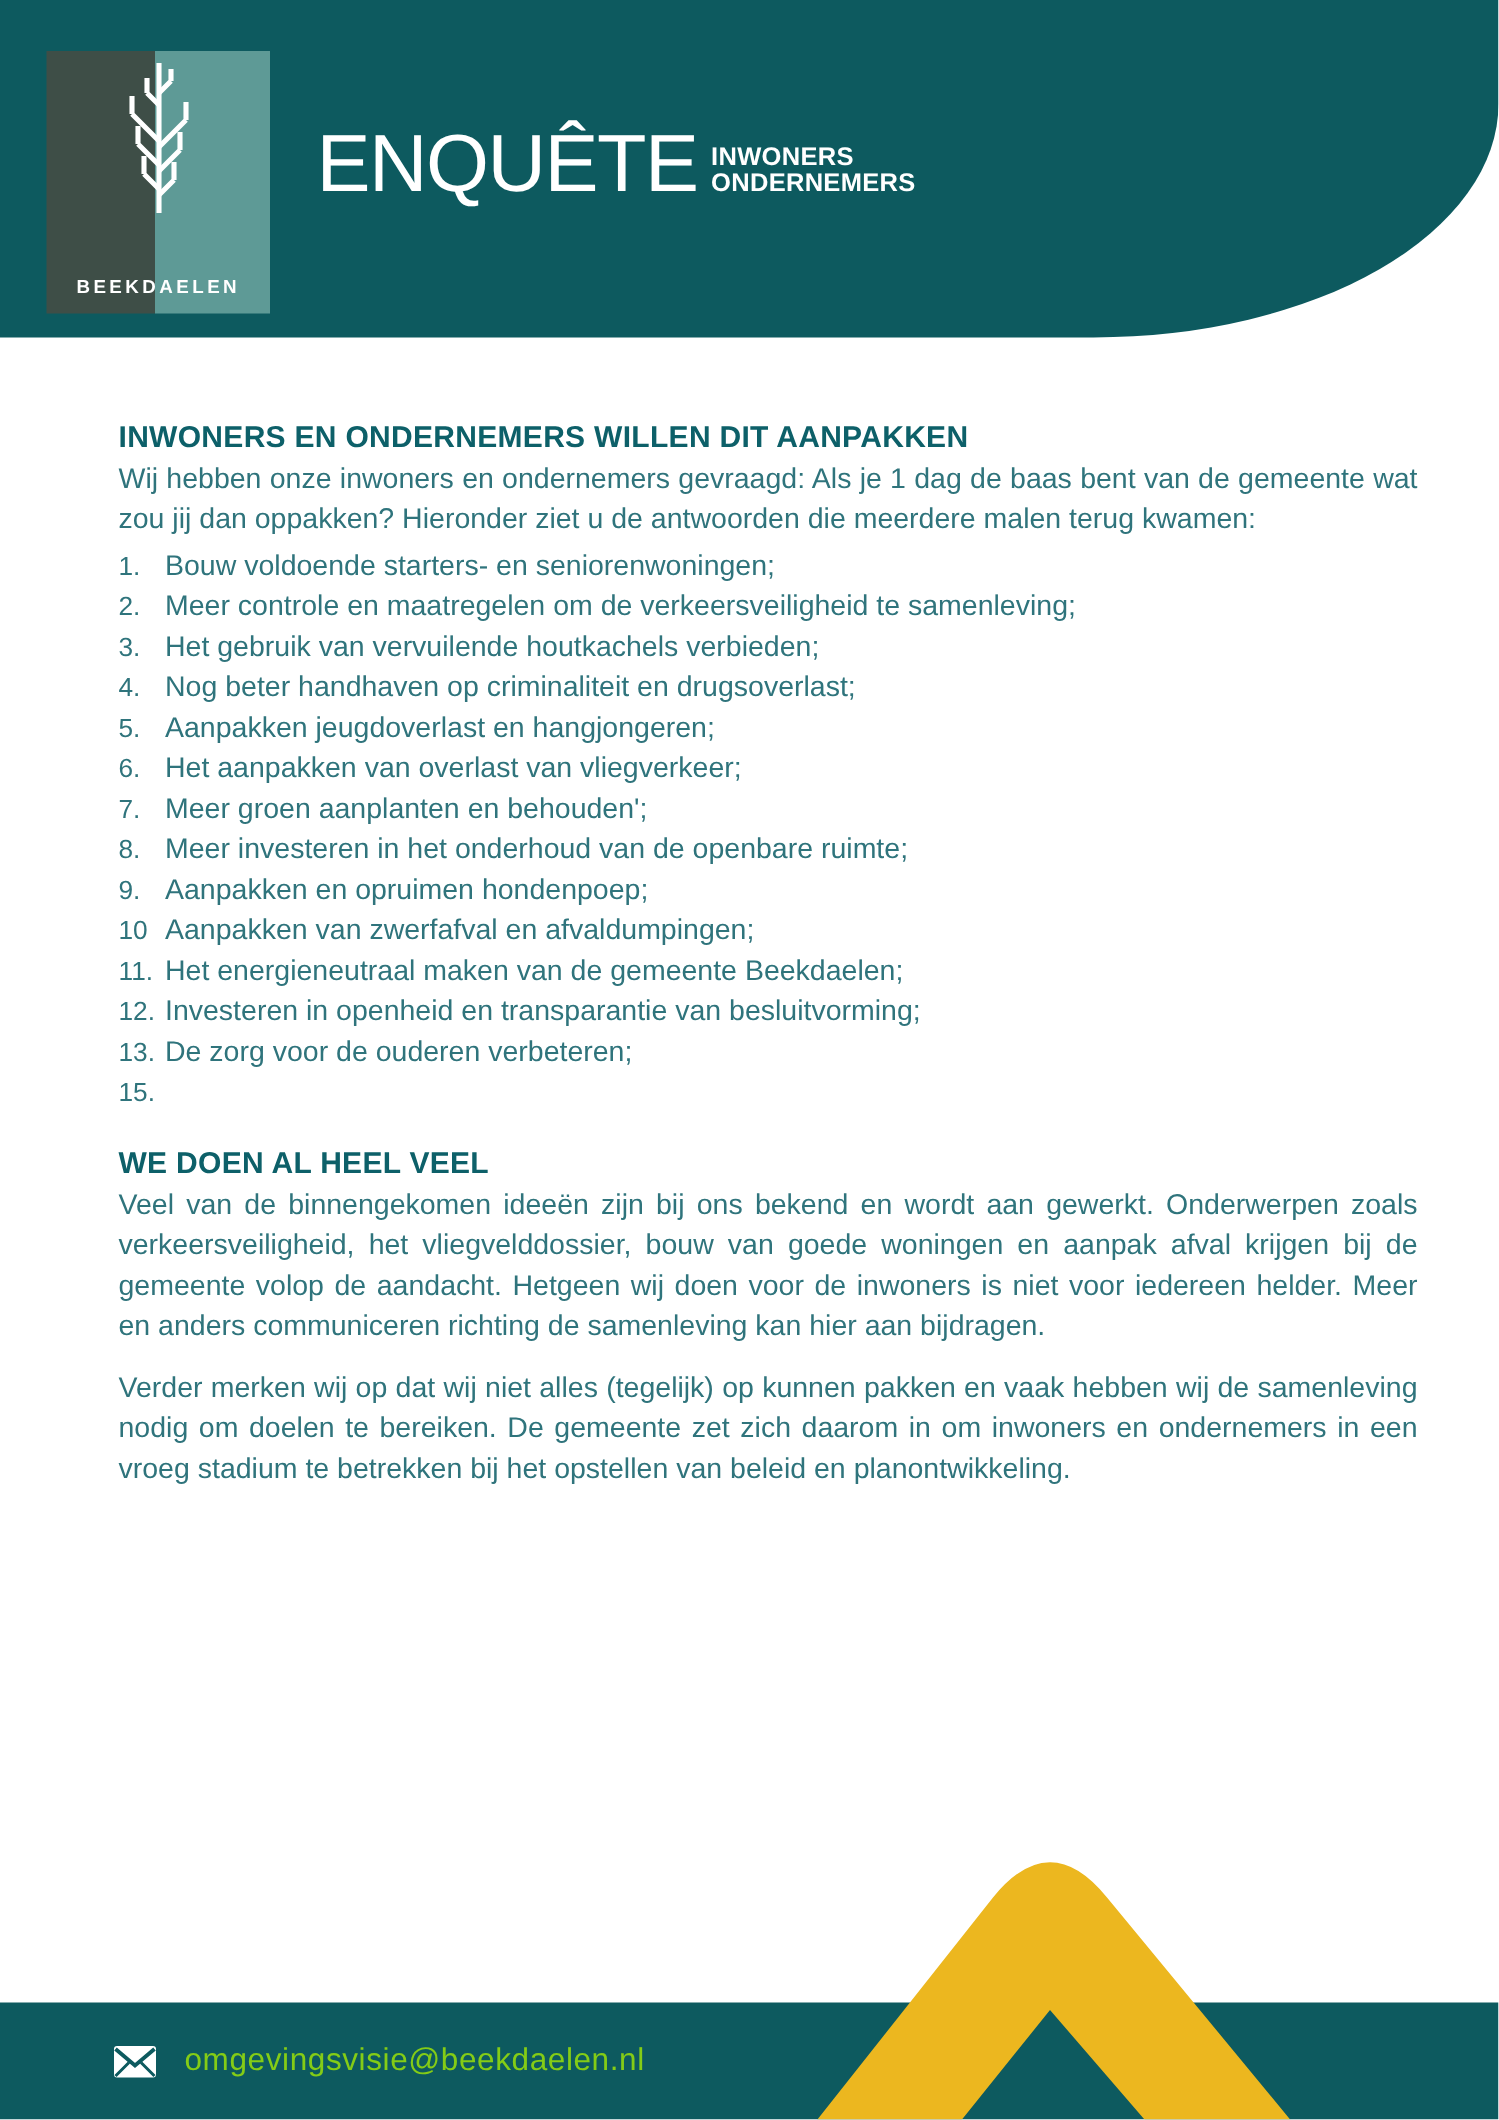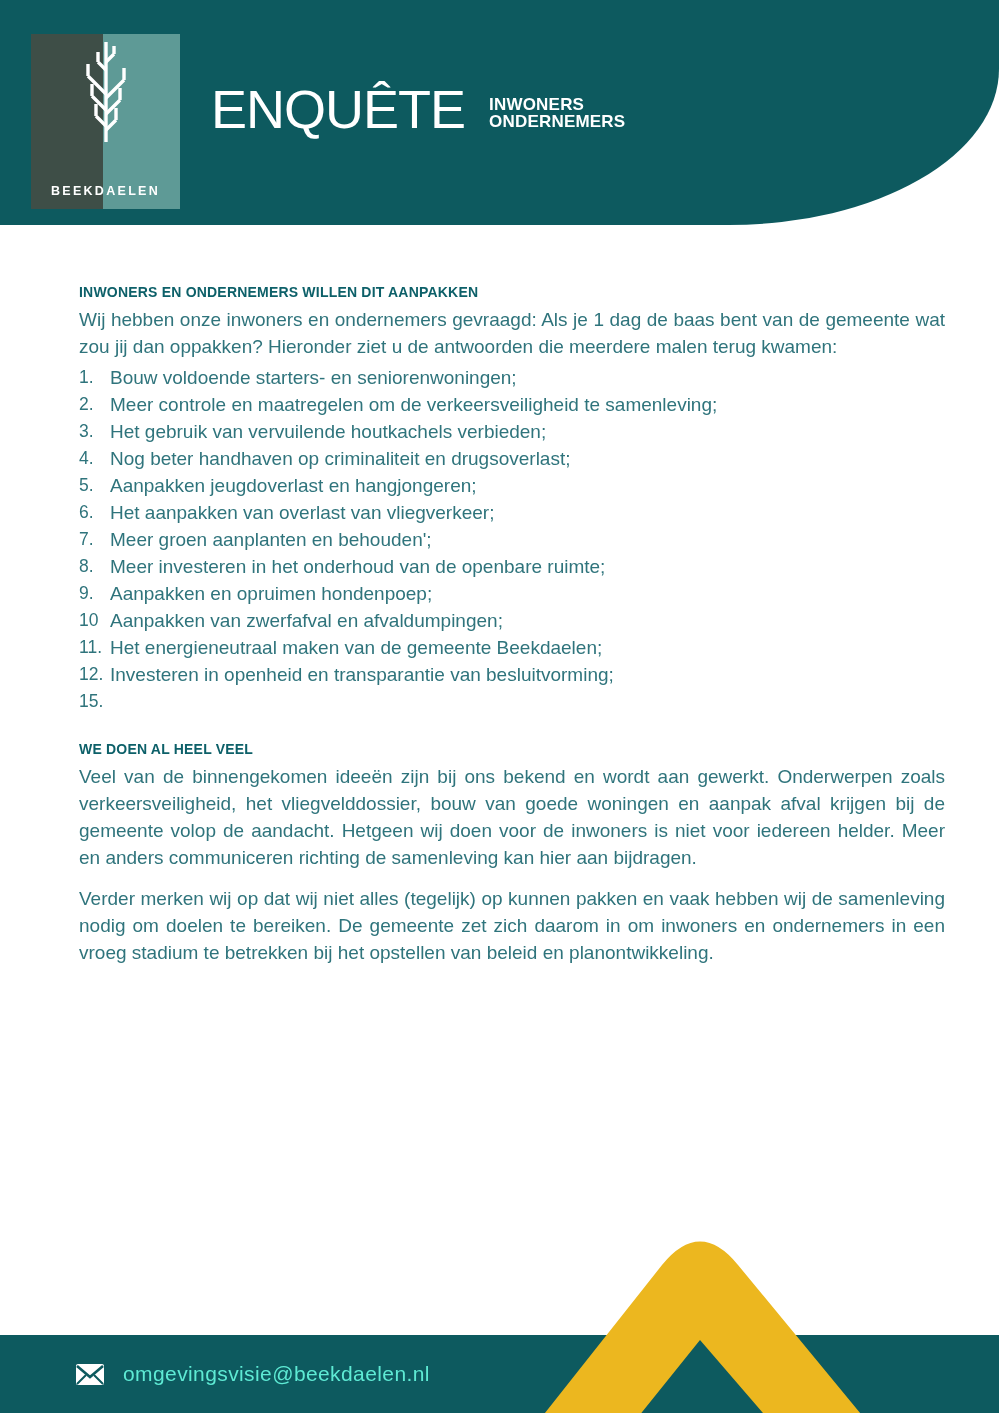--- a/index.html
+++ b/index.html
@@ -50,40 +50,40 @@
     align-items: flex-end;
     color: #ffffff;
   }
   .title {
     font-size: 54px;
     font-weight: normal;
     line-height: 46px;
     letter-spacing: -1px;
   }
   .subtitle {
-    margin-left: 24px;
+    margin-left: 9px;
     margin-bottom: 2px;
     font-size: 17px;
     font-weight: bold;
     line-height: 16.5px;
     letter-spacing: 0.2px;
   }
 
   
   .content {
     position: absolute;
     left: 79px; top: 279px;
     width: 866px;
     color: var(--body_text);
     font-size: 19px;
     line-height: 27px;
   }
   .content h2 {
     margin: 0;
-    font-size: 14px;
+    font-size: 20px;
     line-height: 27px;
     font-weight: bold;
     color: var(--heading_text);
     letter-spacing: 0.2px;
   }
   .content p { margin: 0; text-align: justify; }
   .content ol.list {
     margin: 4px 0 0 0;
     padding: 0;
     list-style: none;
@@ -106,21 +106,21 @@
     width: 100%;
     height: 78px;
     background: var(--teal);
     display: flex;
     align-items: center;
     padding-left: 75px;
     box-sizing: border-box;
     gap: 18px;
   }
   .email {
-    color: #5eead4;
+    color: #84cc16;
     font-size: 21px;
     letter-spacing: 0.4px;
     text-decoration: none;
   }
   .chevron-svg {
     position: absolute;
     left: 0; top: 1180px;
     width: 999px; height: 233px;
     pointer-events: none;
   }
@@ -202,20 +202,24 @@
       </li>
         <li class="list-item">
         <span class="num">11.</span>
         <span class="txt">Het energieneutraal maken van de gemeente Beekdaelen;</span>
       </li>
         <li class="list-item">
         <span class="num">12.</span>
         <span class="txt">Investeren in openheid en transparantie van besluitvorming;</span>
       </li>
         <li class="list-item">
+        <span class="num">13.</span>
+        <span class="txt">De zorg voor de ouderen verbeteren;</span>
+      </li>
+        <li class="list-item">
         <span class="num">15.</span>
       </li>
       </ol>
 
     <h2 class="h2-2">WE DOEN AL HEEL VEEL</h2>
     <p>Veel van de binnengekomen ideeën zijn bij ons bekend en wordt aan gewerkt. Onderwerpen zoals verkeersveiligheid, het vliegvelddossier, bouw van goede woningen en aanpak afval krijgen bij de gemeente volop de aandacht. Hetgeen wij doen voor de inwoners is niet voor iedereen helder. Meer en anders communiceren richting de samenleving kan hier aan bijdragen.</p>
     <p class="para2">Verder merken wij op dat wij niet alles (tegelijk) op kunnen pakken en vaak hebben wij de samenleving nodig om doelen te bereiken. De gemeente zet zich daarom in om inwoners en ondernemers in een vroeg stadium te betrekken bij het opstellen van beleid en planontwikkeling.</p>
   </main>
 
   <footer class="footer-bar">

